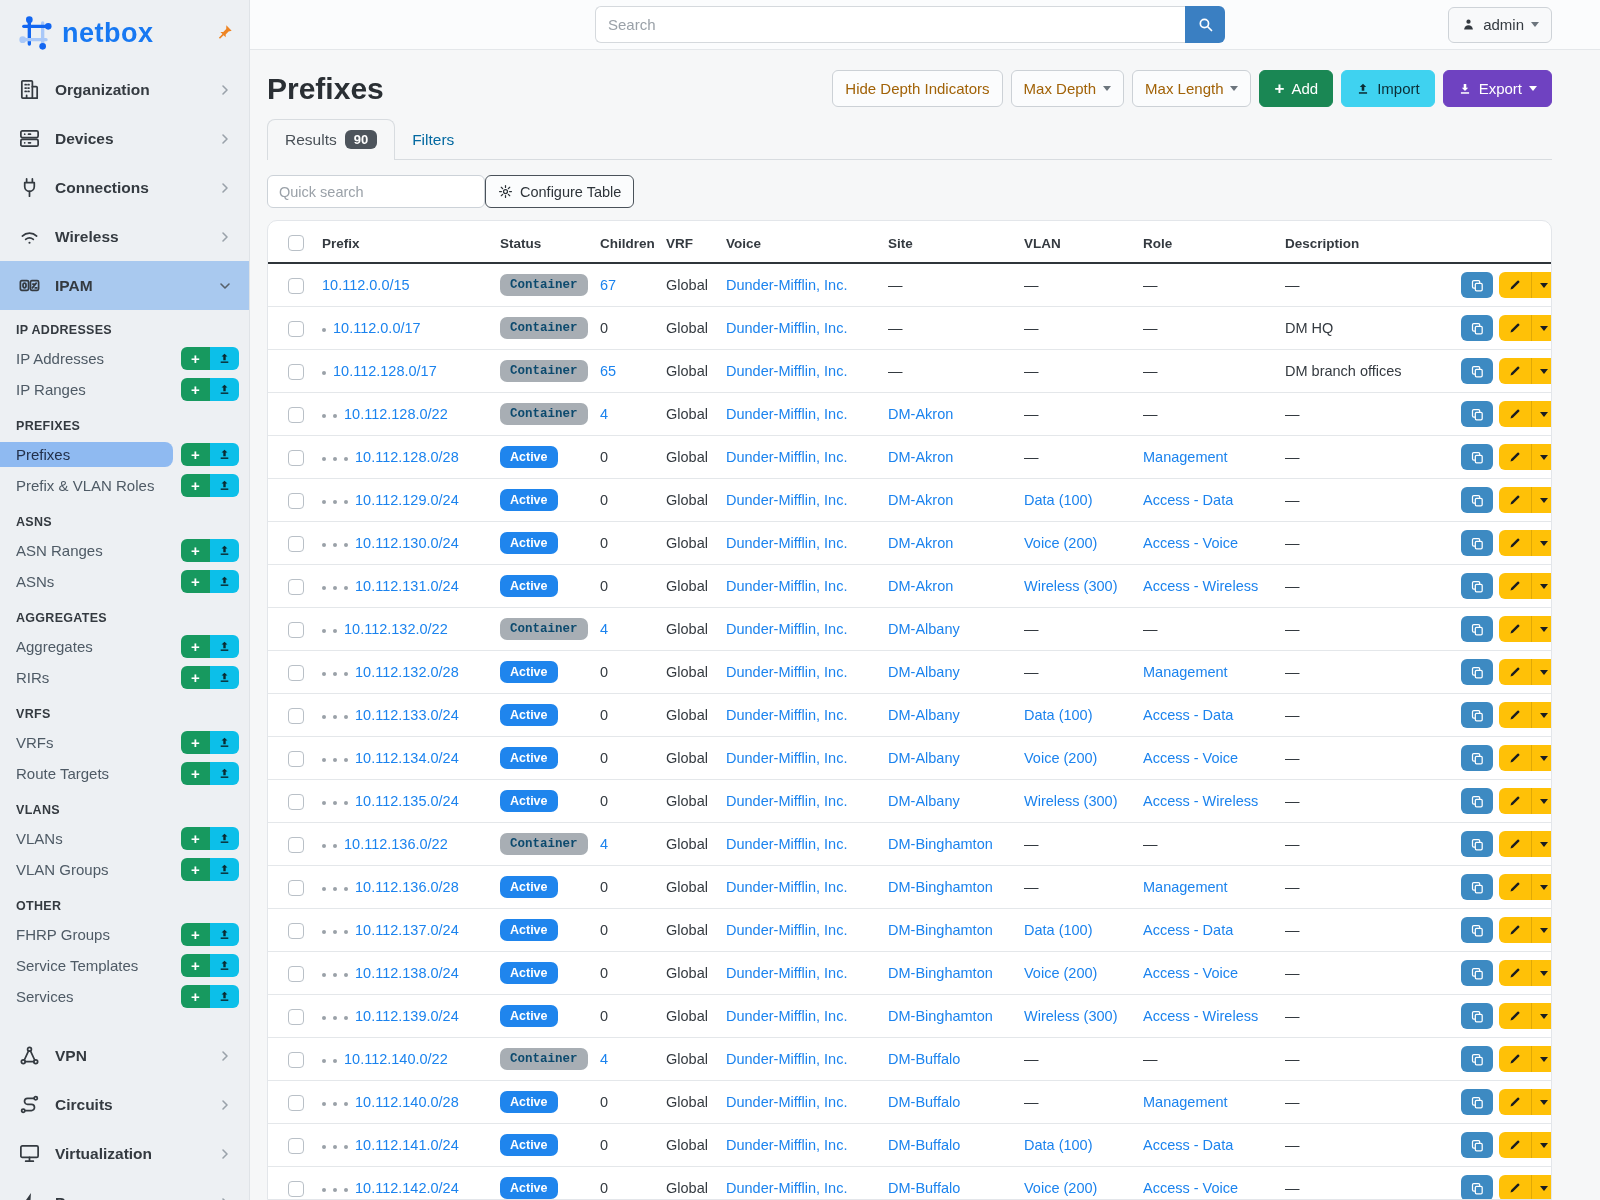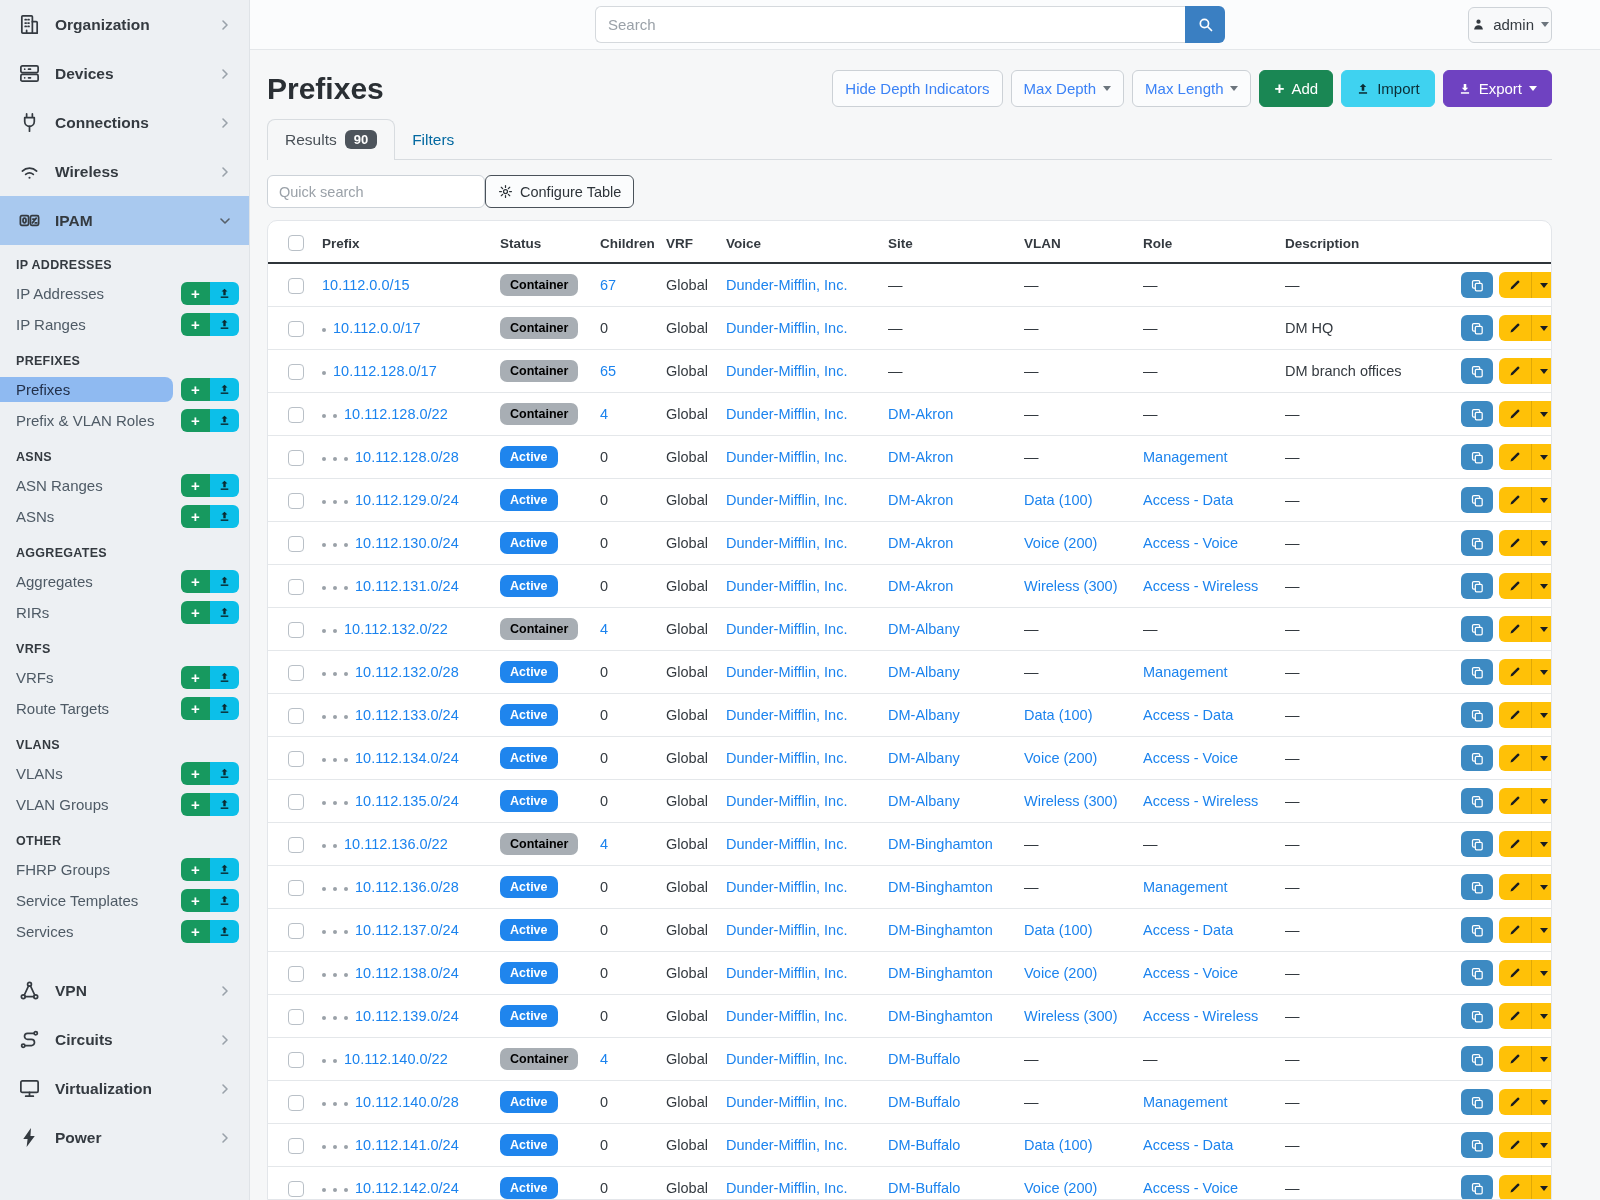--- a/index.html
+++ b/index.html
@@ -33,30 +33,30 @@
   .bottom-nav { margin-top:8px; }
 
   
   .main { flex:1; display:flex; flex-direction:column; height:1200px; overflow:hidden; }
   .topbar { height:50px; flex:0 0 50px; background:#fbfcfd; border-bottom:1px solid #e4e7ea; display:flex; align-items:center; padding:0 48px 0 24px; position:relative; }
   .searchwrap { position:absolute; left:345px; width:630px; display:flex; height:37px; }
   .search-input { flex:1; border:1px solid #d5d9dd; border-right:none; border-radius:6px 0 0 6px; padding:0 12px; font-size:15px; color:#343a40; background:#fff; outline:none; }
   .search-input::placeholder { color:#9aa1a8; }
   .search-btn { width:40px; background:#3a7fc2; border:none; border-radius:0 6px 6px 0; cursor:pointer; display:flex; align-items:center; justify-content:center; }
   .search-btn svg { width:17px; height:17px; }
-  .admin-btn { margin-left:auto; height:36px; background:#f8f9fa; border:1px solid #ced3d8; border-radius:6px; display:flex; align-items:center; gap:7px; padding:0 2px; font-size:15px; color:#343a40; cursor:pointer; }
+  .admin-btn { margin-left:auto; height:36px; background:#f8f9fa; border:1px solid #ced3d8; border-radius:6px; display:flex; align-items:center; gap:7px; padding:0 12px; font-size:15px; color:#343a40; cursor:pointer; }
   .admin-btn svg { width:15px; height:15px; }
 
   
   .page { flex:1; padding:10px 48px 0 17px; overflow:hidden; display:flex; flex-direction:column; }
   .page-head { display:flex; align-items:center; gap:8px; margin:10px 0 12px 0; }
   .page-title { font-size:30px; font-weight:700; color:#2a2f34; flex:0 0 auto; }
   .head-spacer { flex:1; }
   .btn { height:37px; border-radius:6px; font-size:15px; font-family:inherit; display:inline-flex; align-items:center; gap:7px; cursor:pointer; }
-  .btn-outline { background:#fbfcfd; border:1px solid #ccd1d6; color:#3b82f6; padding:13px 12px; }
+  .btn-outline { background:#fbfcfd; border:1px solid #ccd1d6; color:#a16207; padding:13px 12px; }
   .btn-add { background:#1a8754; border:1px solid #1a8754; color:#fff; padding:0 14px; }
   .btn-import { background:#3fd2f0; border:1px solid #3fd2f0; color:#0c2e36; padding:0 14px; }
   .btn-export { background:#6f42c1; border:1px solid #6f42c1; color:#fff; padding:0 14px; }
   .btn svg.updown { width:14px; height:14px; }
   .caret { display:inline-block; width:0; height:0; border-left:4.5px solid transparent; border-right:4.5px solid transparent; border-top:5px solid currentColor; }
   .plus-glyph { font-size:17px; font-weight:700; line-height:1; }
 
   
   .tabs { display:flex; align-items:flex-end; border-bottom:1px solid #d8dce0; }
   .tab { padding:10px 17px; font-size:15.5px; display:flex; align-items:center; gap:8px; cursor:pointer; }
@@ -76,37 +76,55 @@
   table { width:100%; border-collapse:collapse; table-layout:fixed; }
   th { text-align:left; font-size:13.5px; font-weight:700; color:#343a40; padding:14px 10px 11px 10px; border-bottom:2px solid #2f353a; white-space:nowrap; }
   td { font-size:14.5px; color:#343a40; padding:8px 10px; border-top:1px solid #e4e7ea; white-space:nowrap; overflow:hidden; height:40px; }
   tbody tr:first-child td { border-top:none; }
   .td-check, .th-check { padding-left:20px; }
   .cbox { appearance:none; -webkit-appearance:none; width:16px; height:16px; border:1px solid #b9c0c7; border-radius:4px; background:#fff; cursor:pointer; vertical-align:middle; }
   a.lnk { color:#1b83ee; text-decoration:none; cursor:pointer; }
   .dash { color:#343a40; }
   .depth-dot { display:inline-block; width:4px; height:4px; border-radius:50%; background:#9aa1a8; margin-right:7px; vertical-align:middle; }
   .badge { display:inline-block; font-size:12.5px; font-weight:700; padding:4px 10px; border-radius:7px; }
-  .badge-container { background:#a8aeb4; color:#000000; }
+  .badge-container { background:#a8aeb4; color:#0c4a6e;font-family:Liberation Mono, monospace; }
   .badge-active { background:#1f85ed; color:#fff; }
   .td-actions { text-align:right; padding-right:20px; }
   .act-wrap { display:inline-flex; gap:6px; align-items:center; }
   .act-copy { width:32px; height:26px; background:#3d8ac2; border:none; border-radius:6px; display:inline-flex; align-items:center; justify-content:center; cursor:pointer; }
   .act-copy svg { width:15px; height:15px; }
   .edit-group { display:inline-flex; }
   .act-edit { width:32px; height:26px; background:#ffc107; border:none; border-radius:6px 0 0 6px; display:inline-flex; align-items:center; justify-content:center; cursor:pointer; }
   .act-edit svg { width:14px; height:14px; }
   .act-edit-caret { width:25px; height:26px; background:#ffc107; border:none; border-left:1px solid rgba(0,0,0,.12); border-radius:0 6px 6px 0; display:inline-flex; align-items:center; justify-content:center; cursor:pointer; color:#1a1d20; }
 </style>
 </head>
 <body>
 
 <div class="app">
 
   <aside class="sidebar">
+    <div class="logo-row">
+      <svg class="logo-mark" viewBox="0 0 36 36" fill="none">
+        <path d="M12 6v22" stroke="#1266f1" stroke-width="3" stroke-linecap="round"></path>
+        <path d="M24 9v21" stroke="#a9c8f8" stroke-width="3" stroke-linecap="round"></path>
+        <path d="M7 12h22" stroke="#1266f1" stroke-width="3" stroke-linecap="round"></path>
+        <path d="M6 24h21" stroke="#a9c8f8" stroke-width="3" stroke-linecap="round"></path>
+        <circle cx="12" cy="6" r="3" fill="#1266f1"></circle>
+        <circle cx="29" cy="12" r="3" fill="#1266f1"></circle>
+        <circle cx="24" cy="30" r="3" fill="#1266f1"></circle>
+        <circle cx="6" cy="24" r="3" fill="#a9c8f8"></circle>
+      </svg>
+      <span class="logo-text">netbox</span>
+      <button class="pin-btn">
+        <svg width="16" height="16" viewBox="0 0 24 24" fill="#ee8422">
+          <path d="M14 2l8 8-4.6 1.2L13 15.6l.1 4.4-3.2-3.2-5.4 5.4-1.7-1.7 5.4-5.4L5 11.9l4.4.1 4.4-4.4z"></path>
+        </svg>
+      </button>
+    </div>
 
     <nav>
       <div>
   <div class="nav-item">
     <span class="nav-icon"><svg viewBox="0 0 24 24" fill="none" stroke="currentColor" stroke-width="1.8" stroke-linecap="round" stroke-linejoin="round">
                 <rect x="4" y="3" width="11" height="18" rx="1"></rect>
                 <path d="M15 9h4a1 1 0 0 1 1 1v11H15"></path>
                 <path d="M7.5 7h1M10.5 7h1M7.5 10.5h1M10.5 10.5h1M7.5 14h1M10.5 14h1M9 21v-3"></path>
               </svg></span>
     <span class="nav-label">Organization</span>

